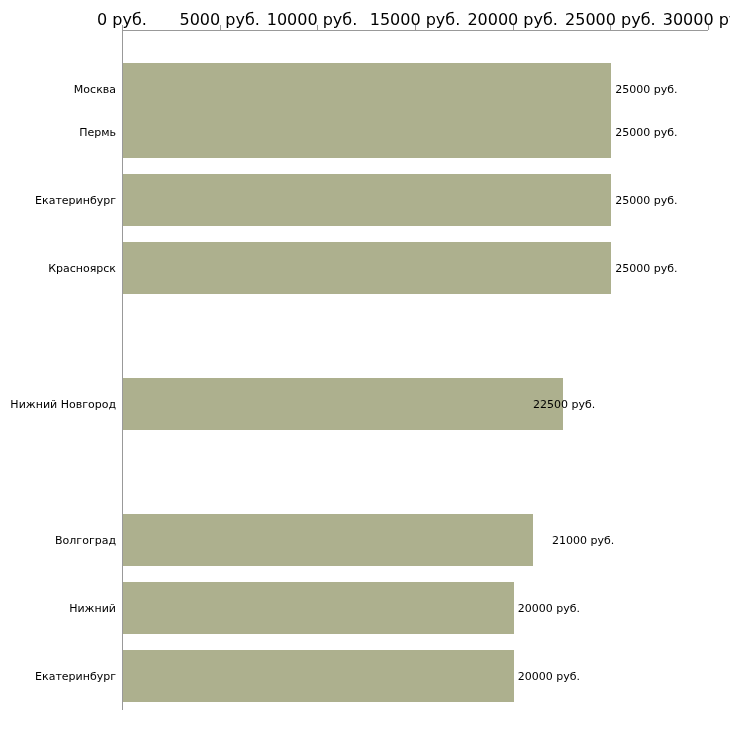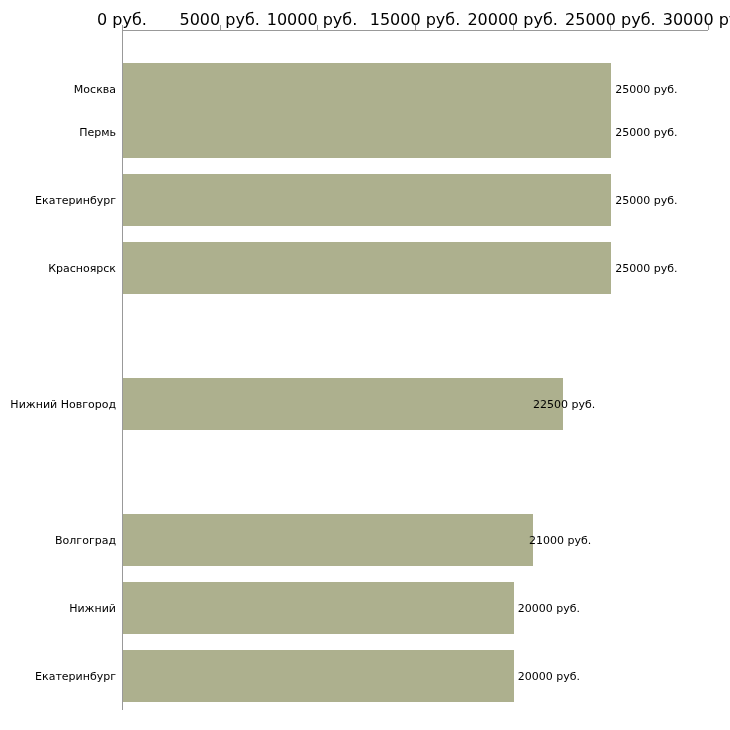--- a/index.html
+++ b/index.html
@@ -146,21 +146,21 @@
         <div class="bar-value" style="left: 615.333px;">25000 руб.</div>
       </div>
       <div class="bar-row" style="top: 340px;">
         <div class="cat-label">Нижний Новгород</div>
         <div class="bar" title="Нижний Новгород 22500 руб." style="width: 439.5px; background: rgb(173, 176, 142);"></div>
         <div class="bar-value" style="left: 533px;">22500 руб.</div>
       </div>
       <div class="bar-row" style="top: 476px;">
         <div class="cat-label">Волгоград</div>
         <div class="bar" title="Волгоград 21000 руб." style="width: 410.2px; background: rgb(173, 176, 142);"></div>
-        <div class="bar-value" style="left: 529px;">21000 руб.</div>
+        <div class="bar-value" style="left: 552px;">21000 руб.</div>
       </div>
       <div class="bar-row" style="top: 544px;">
         <div class="cat-label">Нижний</div>
         <div class="bar" title="Самара 20000 руб." style="width: 390.667px; background: rgb(173, 176, 142);"></div>
         <div class="bar-value" style="left: 517.667px;">20000 руб.</div>
       </div>
       <div class="bar-row" style="top: 612px;">
         <div class="cat-label">Екатеринбург</div>
         <div class="bar" title="Новосибирск 20000 руб." style="width: 390.667px; background: rgb(173, 176, 142);"></div>
         <div class="bar-value" style="left: 517.667px;">20000 руб.</div>

